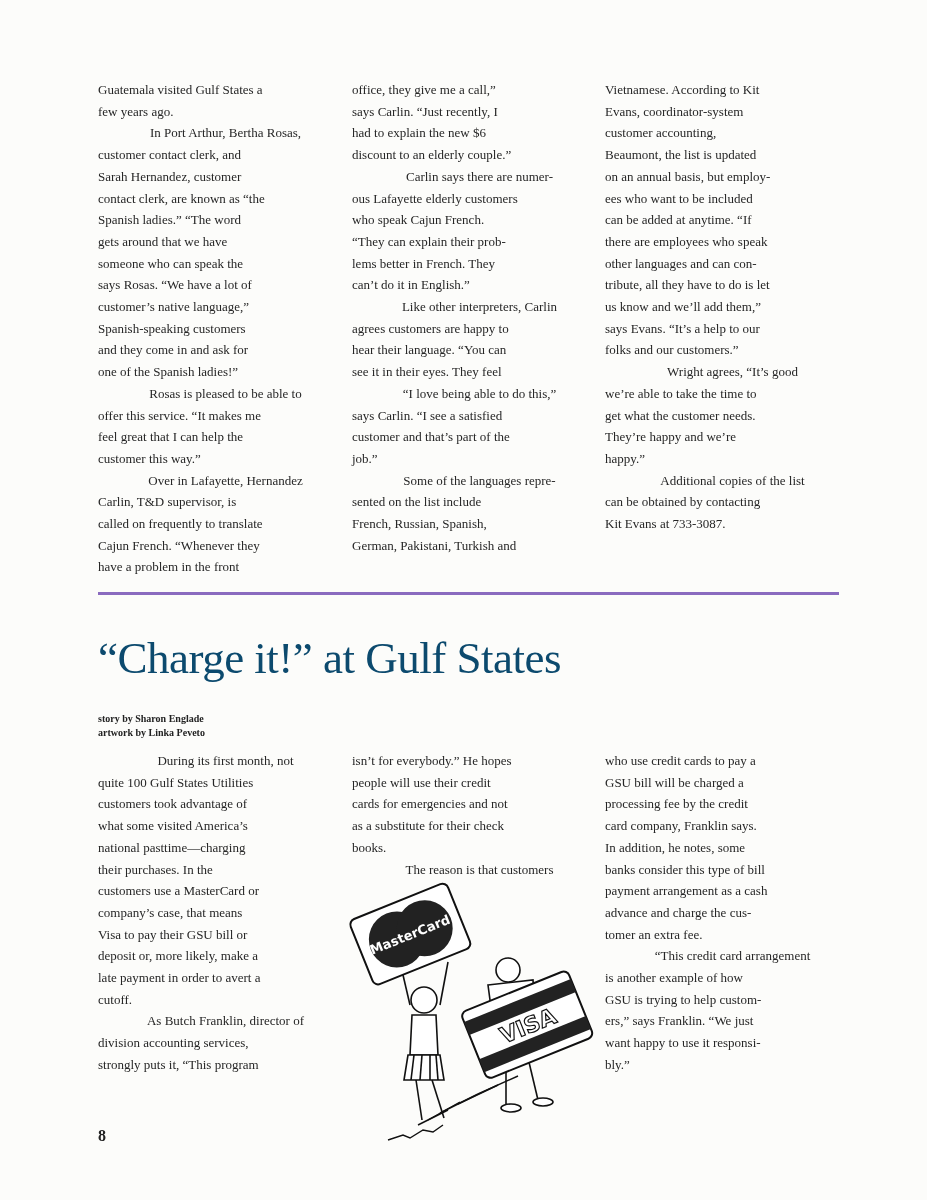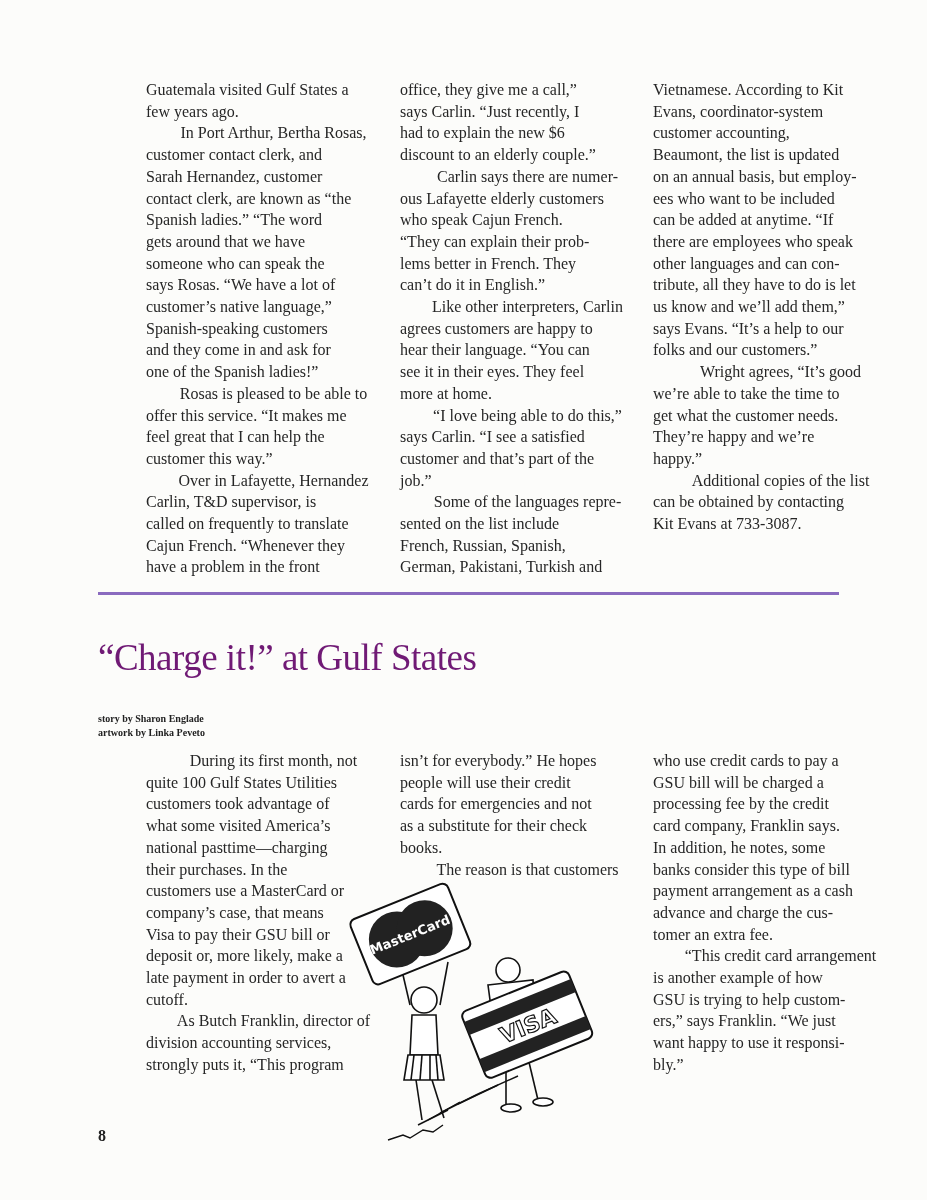--- a/index.html
+++ b/index.html
@@ -1,37 +1,37 @@
 <!DOCTYPE html>
 <html><head>
   <meta charset="utf-8">
   <style>
     html, body { margin: 0; padding: 0; }
     body {
       width: 927px; height: 1200px; background: #fcfcfa; position: relative; overflow: hidden;
       font-family: "Liberation Serif", "DejaVu Serif", serif; color: #222;
     }
     .col {
-      position: absolute; font-size: 16px; line-height: 21.7px; color: #262626; margin-left: 48px;
+      position: absolute; font-size: 13px; line-height: 21.7px; color: #262626;
     }
     .col span.line { display: block; white-space: nowrap; }
     .col span.line.ind { padding-left: 15px; text-align: center; }
     #c1 { left: 98px; top: 79px; width: 240px; }
     #c2 { left: 352px; top: 79px; width: 240px; }
     #c3 { left: 605px; top: 79px; width: 240px; }
     #c4 { left: 98px; top: 750px; width: 240px; }
     #c5 { left: 352px; top: 750px; width: 240px; }
     #c6 { left: 605px; top: 750px; width: 240px; }
     .divider {
       position: absolute; left: 98px; top: 592px; width: 741px; height: 3px;
       background: #8a6bbf;
     }
     .headline {
-      position: absolute; left: 98px; top: 628px; font-size: 37px; line-height: 60px;
-      color: #701a75; letter-spacing: -0.5px; white-space: nowrap;
+      position: absolute; left: 98px; top: 628px; font-size: 45px; line-height: 60px;
+      color: #0c4a6e; letter-spacing: -0.5px; white-space: nowrap;
     }
     .credits {
       position: absolute; left: 98px; top: 712px; font-size: 10px; line-height: 14px;
       font-weight: bold; color: #222;
     }
     .credits div { white-space: nowrap; }
     .page-number {
       position: absolute; left: 98px; top: 1127px; font-size: 16px; font-weight: bold;
     }
     .illustration { position: absolute; left: 348px; top: 880px; width: 250px; height: 270px; }
@@ -72,21 +72,20 @@
     <span class="line ind">Carlin says there are numer-</span>
     <span class="line">ous Lafayette elderly customers</span>
     <span class="line">who speak Cajun French.</span>
     <span class="line">“They can explain their prob-</span>
     <span class="line">lems better in French.  They</span>
     <span class="line">can’t do it in English.”</span>
     <span class="line ind">Like other interpreters, Carlin</span>
     <span class="line">agrees customers are happy to</span>
     <span class="line">hear their language.  “You can</span>
     <span class="line">see it in their eyes.  They feel</span>
-    <span class="line">more at home.</span>
     <span class="line ind">“I love being able to do this,”</span>
     <span class="line">says Carlin.  “I see a satisfied</span>
     <span class="line">customer and that’s part of the</span>
     <span class="line">job.”</span>
     <span class="line ind">Some of the languages repre-</span>
     <span class="line">sented on the list include</span>
     <span class="line">French, Russian, Spanish,</span>
     <span class="line">German, Pakistani, Turkish and</span>
   </div>
 <div class="col" id="c3">

